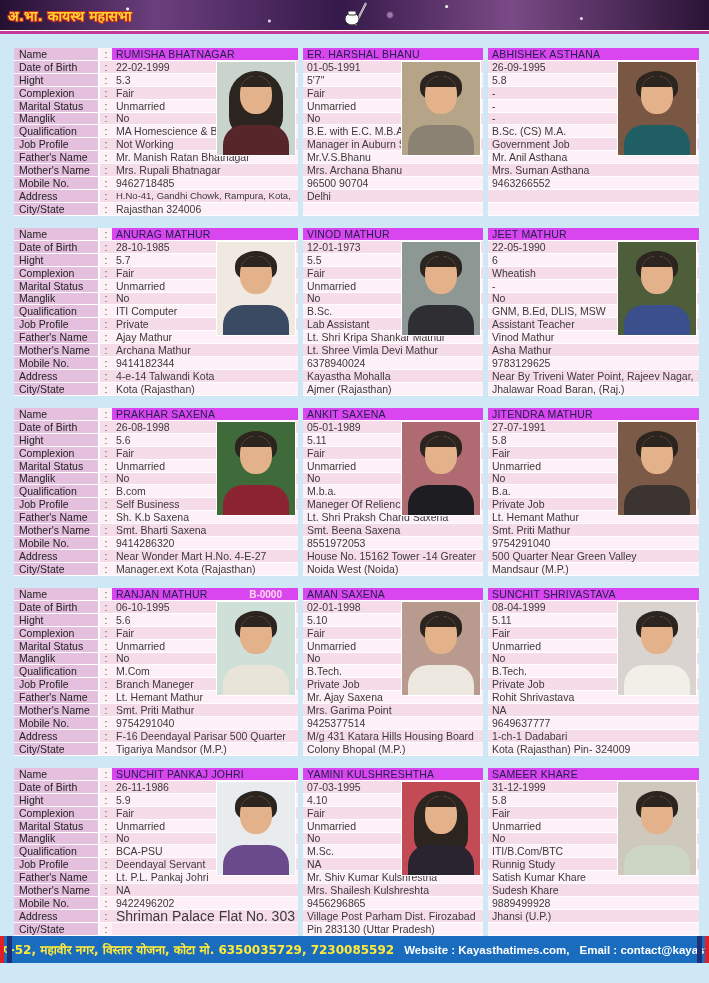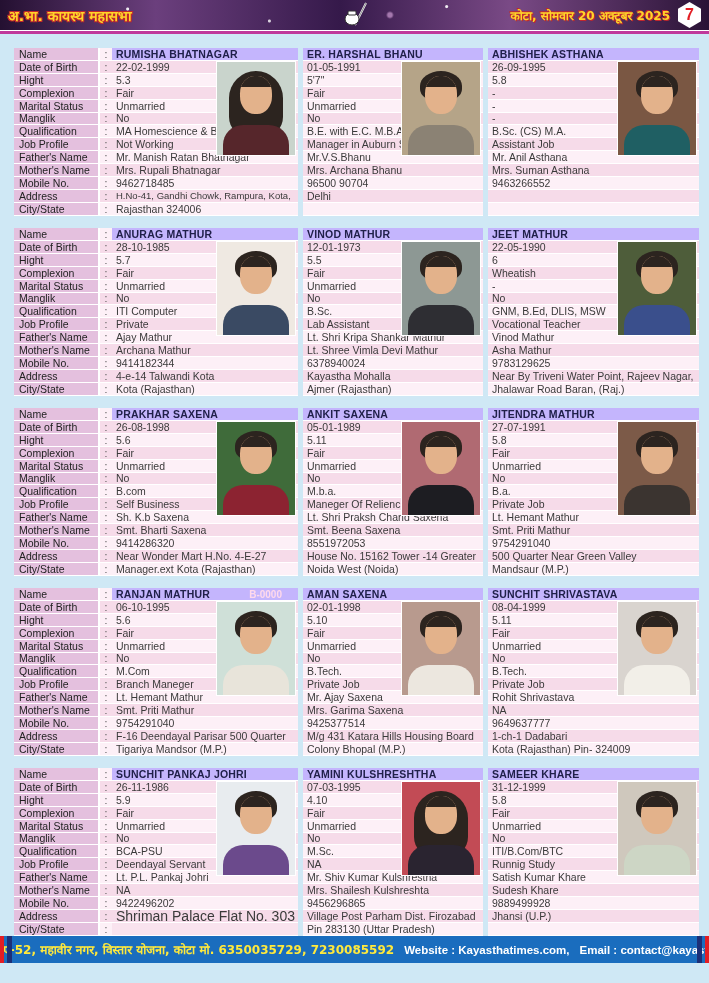--- a/index.html
+++ b/index.html
@@ -31,21 +31,21 @@
   .card{position:relative;height:168px;background:#f9e3ee}
   .rows{display:flex;flex-direction:column;height:100%}
   .prow{display:flex;align-items:stretch;height:12.92px;box-sizing:border-box;border-bottom:1px solid #fff}
   .prow:nth-child(odd){--stripe:#fdf0f7}
   .prow:nth-child(even){--stripe:#f6dbe9}
   .plabel{flex:0 0 86px;background:#e4c0de;border-right:2px solid #fff;box-sizing:border-box;
     display:flex;align-items:center;padding-left:5px;font-size:10.5px;color:#222;white-space:nowrap;overflow:hidden}
   .pcolon{flex:0 0 12px;background:var(--stripe);display:flex;align-items:center;justify-content:center;font-size:10.5px;color:#555}
   .pval{flex:1 1 auto;min-width:0;background:var(--stripe);display:flex;align-items:center;padding-left:4px;
     font-size:10.5px;color:#3a3a3a;white-space:nowrap;overflow:hidden}
-  .name-row .pval{background:#c4b5fd;font-weight:bold;color:#20204a;letter-spacing:.2px}
+  .name-row .pval{background:#d946ef;font-weight:normal;color:#20204a;letter-spacing:.2px}
 
   
   .photo{position:absolute;top:13px;right:2px;width:78px;height:93px;z-index:3;overflow:hidden;
     border:1px solid #fff;background:var(--pbg,#b9a98f)}
   .ph-hair{position:absolute;left:50%;top:9px;margin-left:-21px;width:42px;height:30px;border-radius:50% 50% 40% 40%;background:#2c241f}
   .photo.female .ph-hair{width:54px;height:66px;margin-left:-27px;border-radius:27px 27px 20px 20px}
   .ph-head{position:absolute;left:50%;top:14px;margin-left:-16px;width:32px;height:38px;border-radius:46%;background:#e3b28b;overflow:hidden}
   .ph-head::before{content:'';position:absolute;top:0;left:0;right:0;height:11px;border-radius:16px 16px 0 0;background:#2c241f}
   .ph-body{position:absolute;left:50%;bottom:-12px;margin-left:-33px;width:66px;height:42px;border-radius:20px 20px 0 0;background:var(--shirt,#555)}
   .badge-wm{position:absolute;top:1px;right:16px;z-index:4;font-size:10px;font-weight:bold;color:#ffd9ec}
@@ -69,26 +69,20 @@
   <header class="mast">
     <div class="mast-title">अ.भा. कायस्थ महासभा</div>
     <div class="mast-icon">
       <svg viewBox="0 0 28 28" width="28" height="28">
         <line x1="14" y1="24" x2="25" y2="2" stroke="#ffffff" stroke-width="2"></line>
         <line x1="14" y1="24" x2="25" y2="2" stroke="#333333" stroke-width="0.6"></line>
         <ellipse cx="11" cy="18" rx="7" ry="6" fill="#ffffff" stroke="#333333"></ellipse>
         <rect x="7" y="10" width="8" height="4" rx="1" fill="#ffffff" stroke="#333333"></rect>
       </svg>
     </div>
-    <div class="mast-right">
-      <span class="mast-date">कोटा, सोमवार 20 अक्टूबर 2025</span>
-      <span class="pagebadge">
-        <span>7</span>
-      </span>
-    </div>
   </header>
   <div class="rule"></div>
 
   <main class="grid">
   <article class="card">
     <div class="rows">
           <div class="prow name-row">
             <span class="plabel">Name</span>
             <span class="pcolon">:</span>
             <span class="pval fit">RUMISHA BHATNAGAR</span>
@@ -229,21 +223,21 @@
           <div class="prow">
             <span class="pval fit">-</span>
           </div>
           <div class="prow">
             <span class="pval fit">-</span>
           </div>
           <div class="prow">
             <span class="pval fit">B.Sc. (CS) M.A.</span>
           </div>
           <div class="prow">
-            <span class="pval fit">Assistant Job</span>
+            <span class="pval fit">Government Job</span>
           </div>
           <div class="prow">
             <span class="pval fit">Mr. Anil Asthana</span>
           </div>
           <div class="prow">
             <span class="pval fit">Mrs. Suman Asthana</span>
           </div>
           <div class="prow">
             <span class="pval fit">9463266552</span>
           </div>
@@ -405,21 +399,21 @@
           <div class="prow">
             <span class="pval fit">-</span>
           </div>
           <div class="prow">
             <span class="pval fit">No</span>
           </div>
           <div class="prow">
             <span class="pval fit">GNM, B.Ed, DLIS, MSW</span>
           </div>
           <div class="prow">
-            <span class="pval fit">Vocational Teacher</span>
+            <span class="pval fit">Assistant Teacher</span>
           </div>
           <div class="prow">
             <span class="pval fit">Vinod Mathur</span>
           </div>
           <div class="prow">
             <span class="pval fit">Asha Mathur</span>
           </div>
           <div class="prow">
             <span class="pval fit">9783129625</span>
           </div>
@@ -713,21 +707,21 @@
           <div class="prow">
             <span class="pval fit">B.Tech.</span>
           </div>
           <div class="prow">
             <span class="pval fit">Private Job</span>
           </div>
           <div class="prow">
             <span class="pval fit">Mr. Ajay Saxena</span>
           </div>
           <div class="prow">
-            <span class="pval fit">Mrs. Garima Saxena</span>
+            <span class="pval fit">Mrs. Garima Point</span>
           </div>
           <div class="prow">
             <span class="pval fit">9425377514</span>
           </div>
           <div class="prow">
             <span class="pval fit">M/g 431 Katara Hills Housing Board</span>
           </div>
           <div class="prow">
             <span class="pval fit">Colony Bhopal (M.P.)</span>
           </div>

